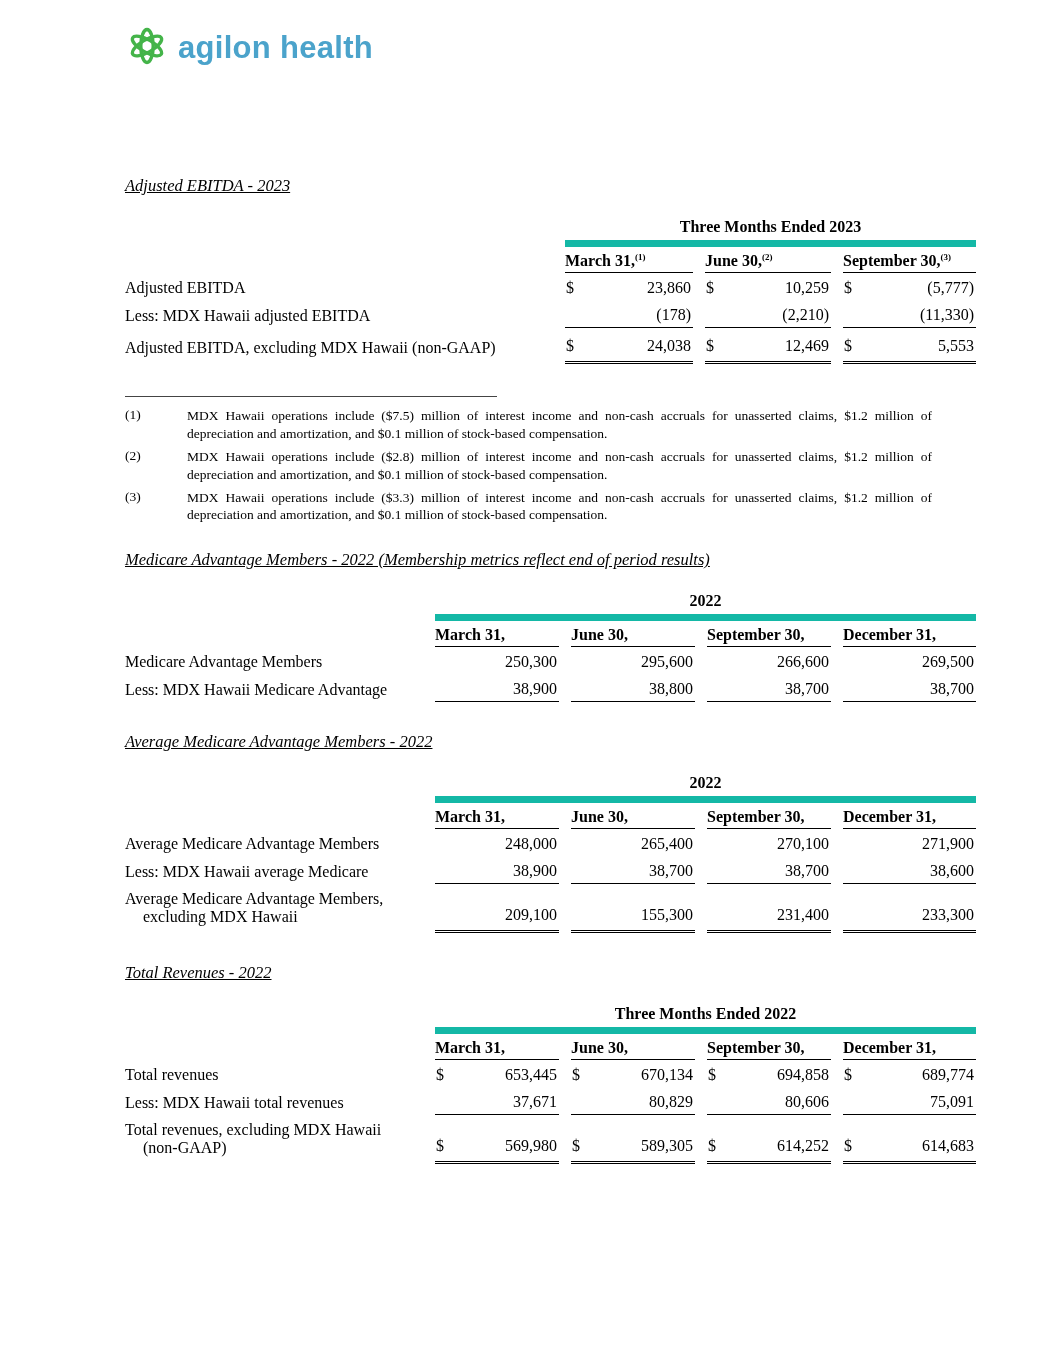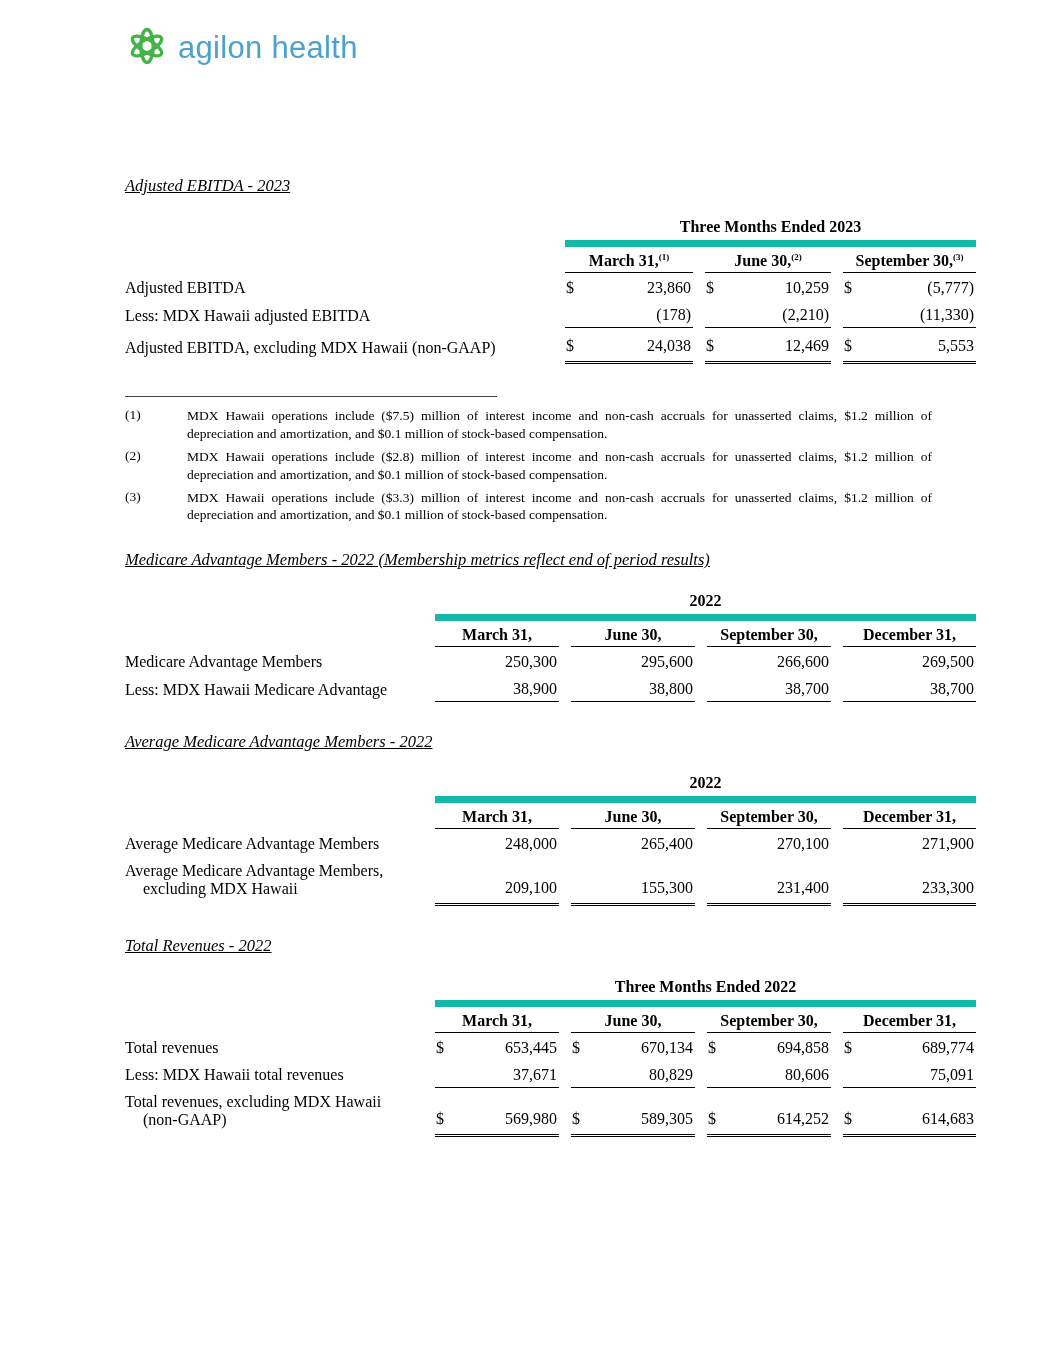--- a/index.html
+++ b/index.html
@@ -8,41 +8,41 @@
     width: 1055px; height: 1365px;
     font-family: "Liberation Serif", "DejaVu Serif", serif;
     color: #000;
   }
   .page { padding: 24px 75px 40px 125px; }
 
   
   .logo { display: flex; align-items: center; gap: 9px; }
   .logo-text {
     font-family: "Liberation Sans", "DejaVu Sans", sans-serif;
-    font-size: 31px; font-weight: 400; color: #4BA3CB; letter-spacing: .3px;
+    font-size: 31px; font-weight: 700; color: #4BA3CB; letter-spacing: .3px;
   }
 
   
   .section-title {
     font-style: italic; text-decoration: underline;
     font-size: 16.5px; font-weight: 400;
   }
   #title1 { margin-top: 104px; }
   #title2 { margin-top: 26px; }
   #title3 { margin-top: 30px; }
   #title4 { margin-top: 30px; }
 
   
   table.fin { border-collapse: collapse; table-layout: fixed; width: 851px; margin-top: 22px; }
   .fin td { font-size: 16px; vertical-align: bottom; }
   .span-head {
     text-align: center; font-weight: bold; font-size: 13.5px;
     border-bottom: 7px solid #14b8a6; padding-bottom: 4px;
   }
-  .colhead { text-align: center; font-weight: bold; font-size: 13.5px; padding: 5px 0 2px; }
+  .colhead { text-align: left; font-weight: bold; font-size: 13.5px; padding: 5px 0 2px; }
   .colhead sup { font-size: 9px; }
   .u  { border-bottom: 1px solid #000; }
   .dd { border-bottom: 3px double #000; }
   .num { text-align: right; padding: 6px 2px 3px 0; }
   .dollar { text-align: left; padding: 6px 0 3px 1px; }
   .rowlabel { padding: 6px 0 3px; }
   tr.total .num, tr.total .dollar { padding-top: 9px; padding-bottom: 6px; }
   tr.total .rowlabel { padding-bottom: 6px; }
   .indent { padding-left: 18px; }
 
@@ -232,20 +232,30 @@
     <tr>
       <td class="rowlabel">Average Medicare Advantage Members</td>
       <td class="num">248,000</td>
       <td></td>
       <td class="num">265,400</td>
       <td></td>
       <td class="num">270,100</td>
       <td></td>
       <td class="num">271,900</td>
     </tr>
+    <tr>
+      <td class="rowlabel">Less: MDX Hawaii average Medicare</td>
+      <td class="num u">38,900</td>
+      <td></td>
+      <td class="num u">38,700</td>
+      <td></td>
+      <td class="num u">38,700</td>
+      <td></td>
+      <td class="num u">38,600</td>
+    </tr>
     <tr class="total">
       <td class="rowlabel">
         <div>Average Medicare Advantage Members,</div>
         <div class="indent">excluding MDX Hawaii</div>
       </td>
       <td class="num dd">209,100</td>
       <td></td>
       <td class="num dd">155,300</td>
       <td></td>
       <td class="num dd">231,400</td>

